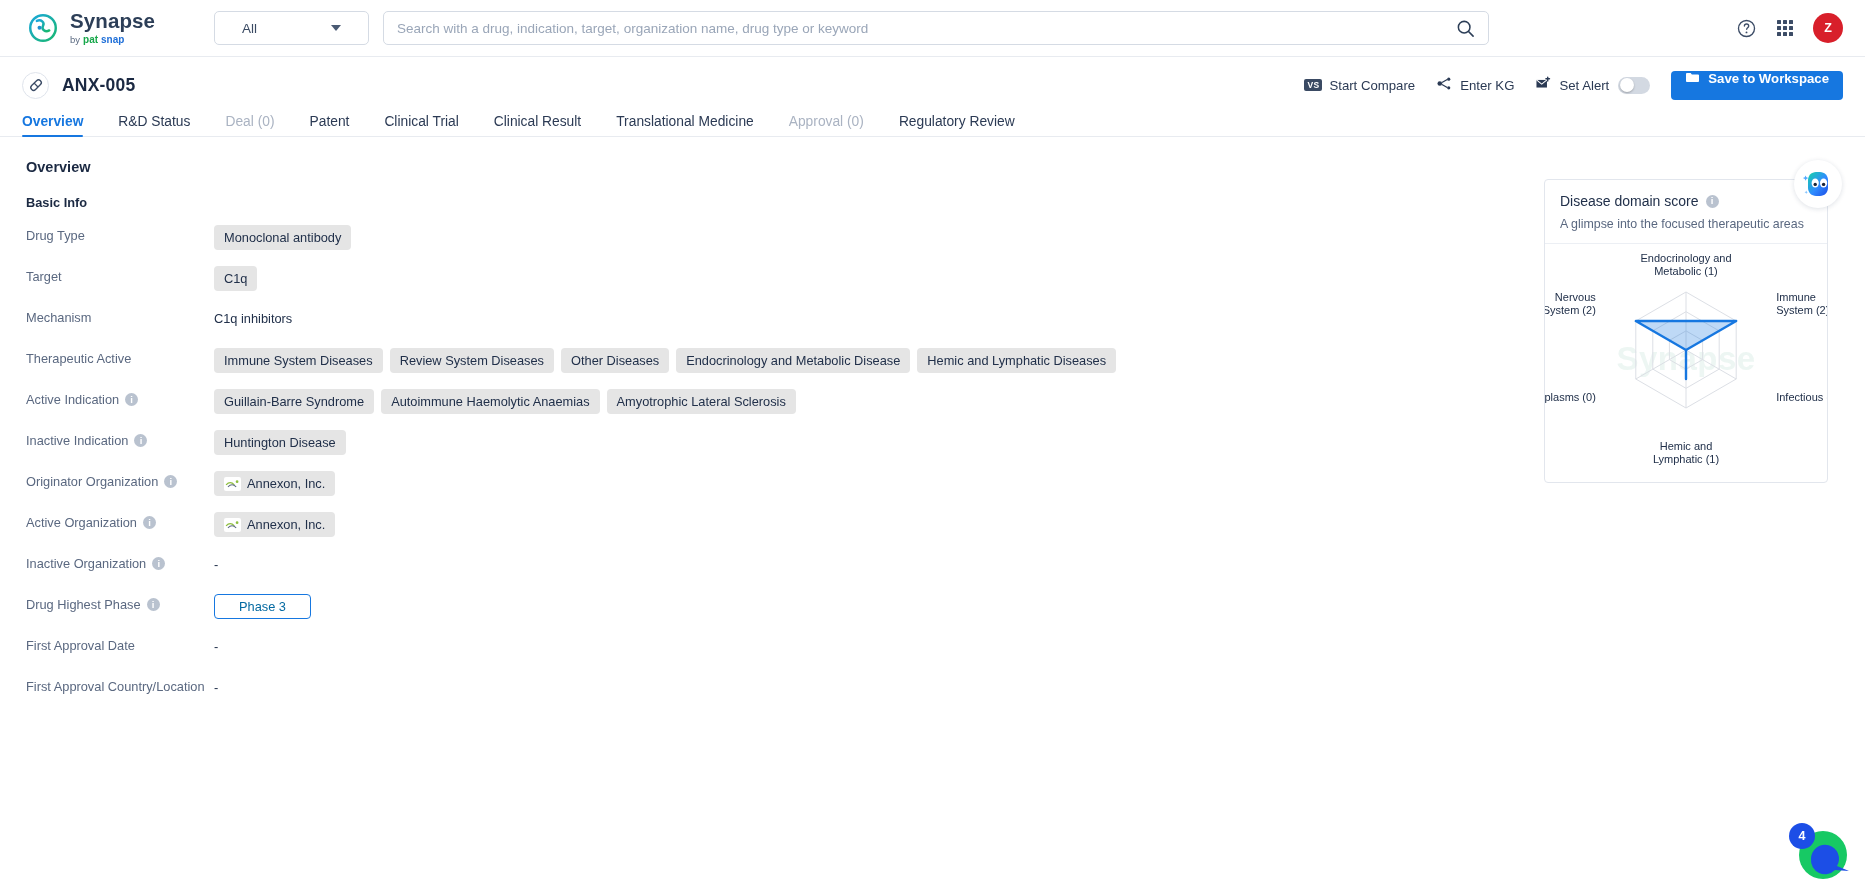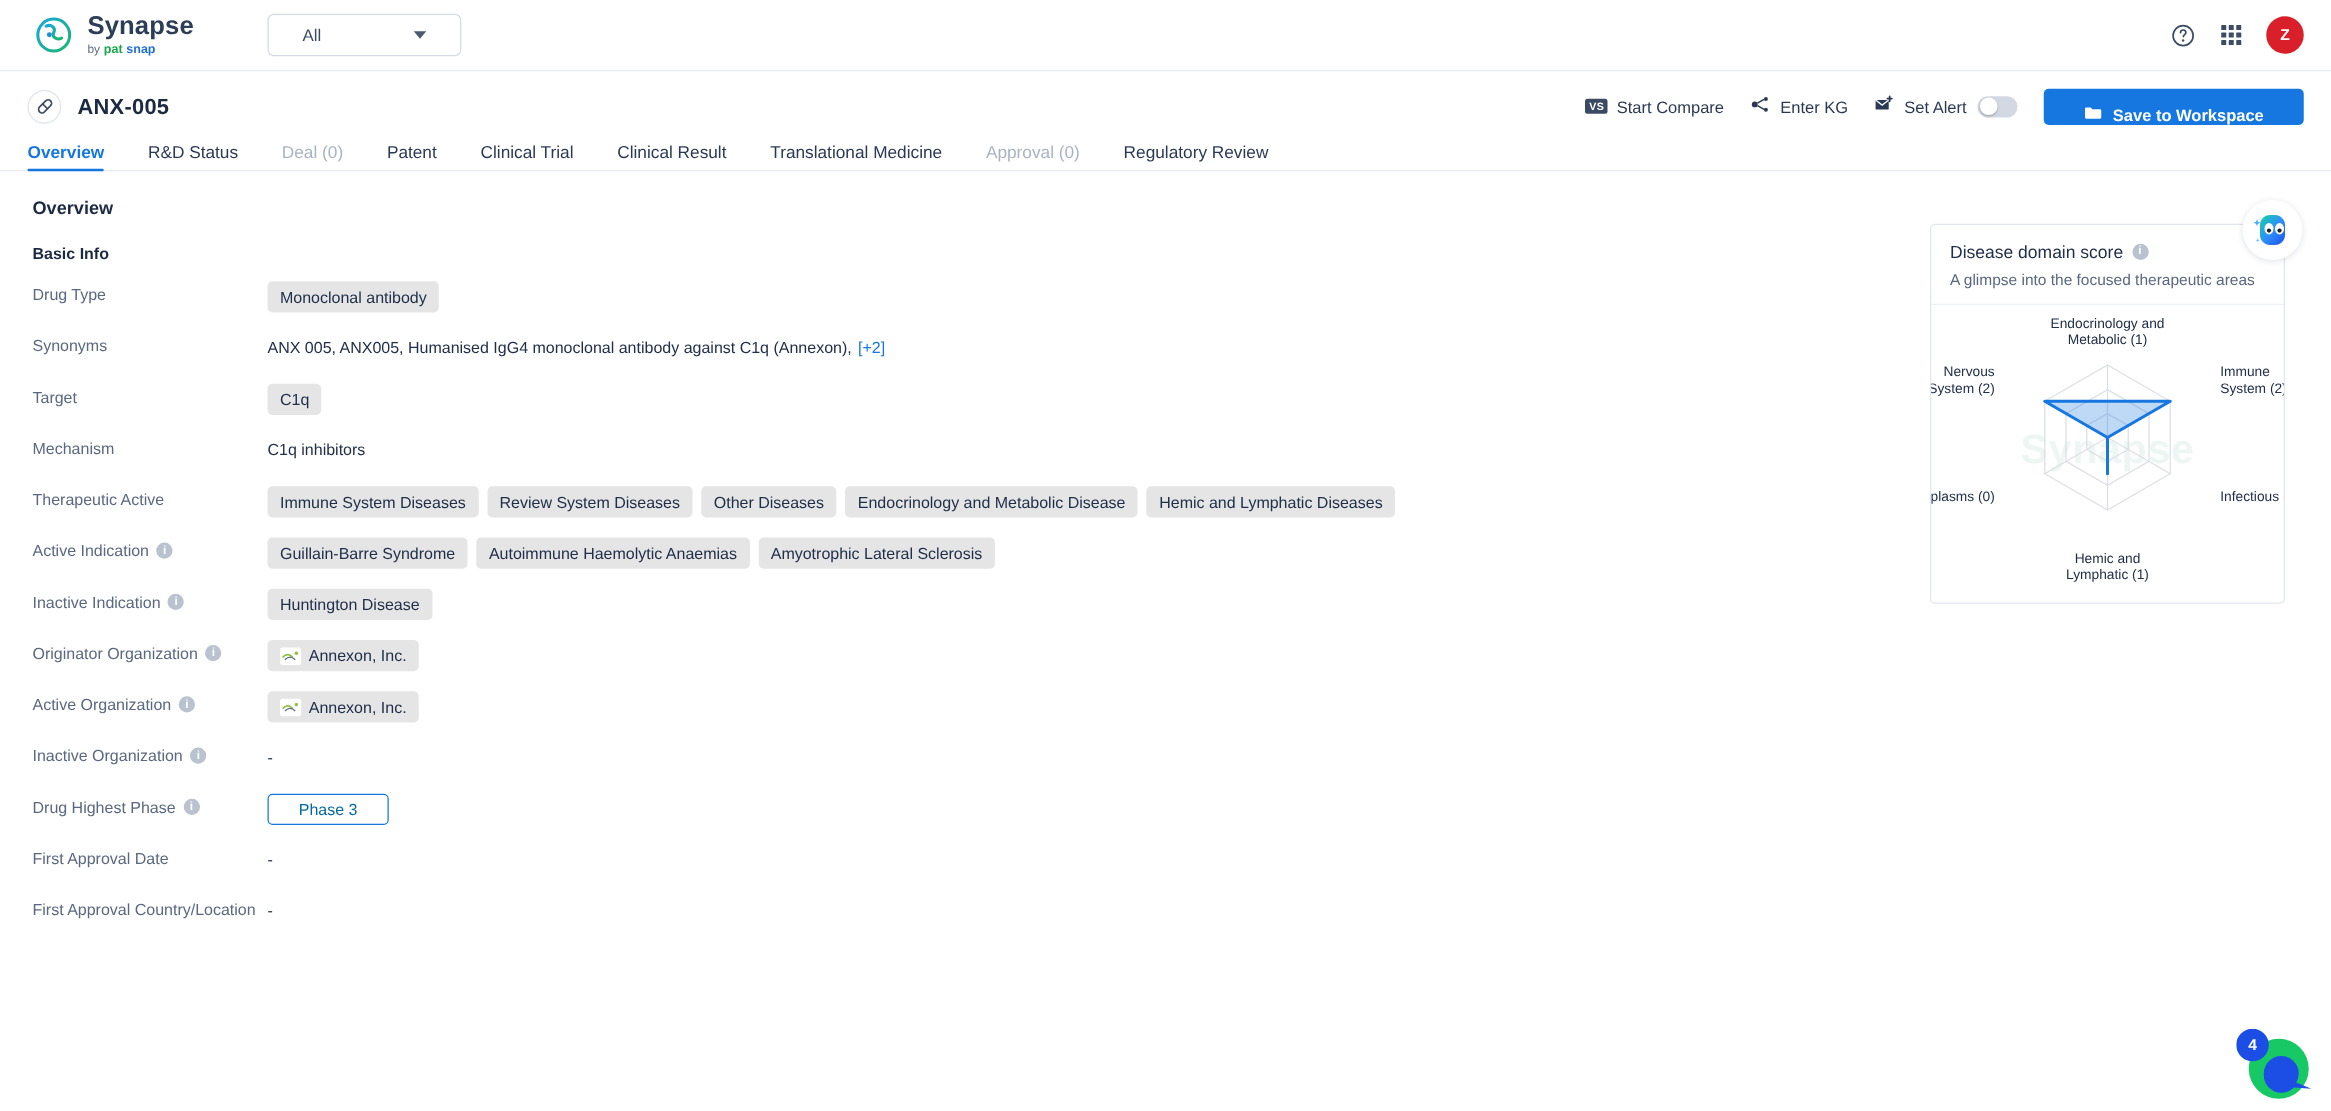--- a/index.html
+++ b/index.html
@@ -109,22 +109,22 @@
     background: #d3d9e2; position: relative; cursor: pointer; margin-left: 2px;
   }
   .toggle .knob {
     position: absolute; top: 1.5px; left: 1.5px;
     width: 14px; height: 14px; border-radius: 50%;
     background: #fff; box-shadow: 0 1px 2px rgba(0,0,0,.25);
   }
   .btn-primary {
     background: #1677e0; color: #fff;
     height: 29px; border-radius: 4px;
-    display: flex; align-items: flex-end; gap: 8px;
-    padding: 0 32px;
+    display: flex; align-items: flex-start; gap: 8px;
+    padding: 0 14px;
     font-size: 13.2px; font-weight: 600;
     border: none; cursor: pointer;
     font-family: "Liberation Sans", sans-serif;
   }
 
   
   .tabs {
     display: flex; align-items: flex-end;
     gap: 35px;
     padding: 0 22px;
@@ -265,20 +265,29 @@
           <b class="blue">snap</b>
       </span>
     </span>
   </div>
 
   <div class="scope-select">
     <span>All</span>
     <span class="caret"></span>
   </div>
 
+  <div class="searchbox">
+    <input type="text" value="" placeholder="Search with a drug, indication, target, organization name, drug type or keyword" style="">
+    <span class="search-icon">
+      <svg width="19" height="19" viewBox="0 0 20 20" fill="none">
+        <circle cx="8.6" cy="8.6" r="6.1" stroke="#2c3e57" stroke-width="1.6"></circle>
+        <path d="M13.2 13.2L18 18" stroke="#2c3e57" stroke-width="1.7" stroke-linecap="round"></path>
+      </svg>
+    </span>
+  </div>
 
   <div class="top-actions">
     <span class="ico-btn">
       <svg width="21" height="21" viewBox="0 0 22 22" fill="none">
         <circle cx="11" cy="11" r="8.4" stroke="#3c4c66" stroke-width="1.4"></circle>
         <path d="M8.8 8.5c0-1.3 1-2.2 2.3-2.2s2.2.9 2.2 2.1c0 1.8-2.1 1.8-2.1 3.4" stroke="#3c4c66" stroke-width="1.4" stroke-linecap="round"></path>
         <circle cx="11" cy="15.1" r="1" fill="#3c4c66"></circle>
       </svg>
     </span>
     <span class="ico-btn">
@@ -368,28 +377,20 @@
 
   <div class="rows">
 
     <div class="row">
       <div class="rlabel">Drug Type</div>
       <div class="rvalue">
         <span class="chip">Monoclonal antibody</span>
       </div>
     </div>
 
-    <div class="row">
-      <div class="rlabel">Synonyms</div>
-      <div class="rvalue">
-        <span class="syn">
-          <span>ANX 005,  ANX005,  Humanised IgG4 monoclonal antibody against C1q (Annexon),</span><span class="more">[+2]</span>
-        </span>
-      </div>
-    </div>
 
     <div class="row">
       <div class="rlabel">Target</div>
       <div class="rvalue">
         <span class="chip">C1q</span>
       </div>
     </div>
 
     <div class="row">
       <div class="rlabel">Mechanism</div>

